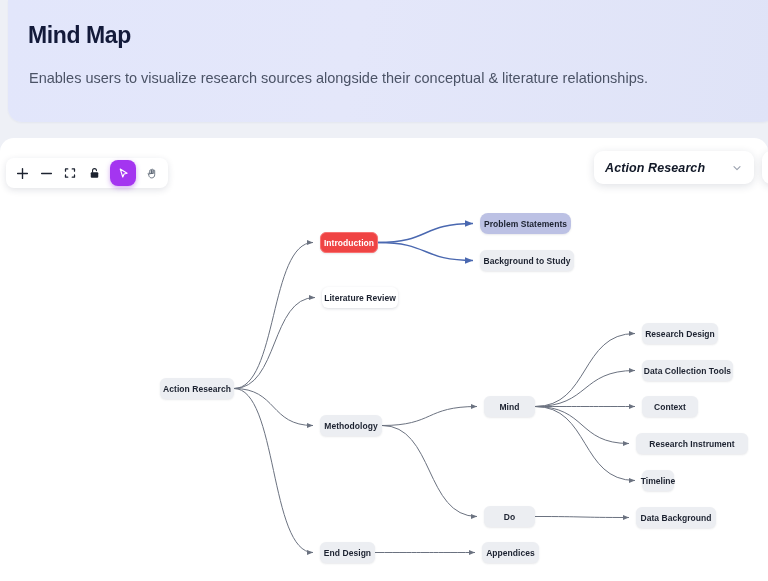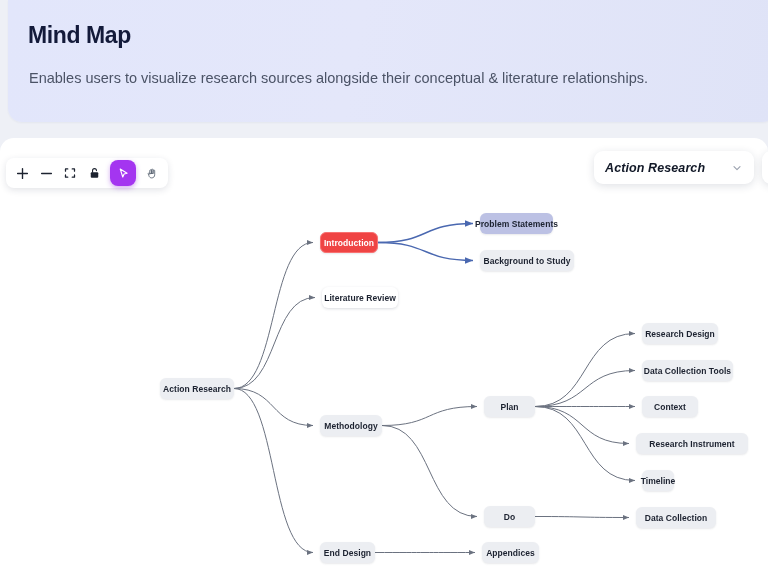--- a/index.html
+++ b/index.html
@@ -199,55 +199,55 @@
             <path d="M 375 414.5 C 430 414.5, 420 414.5, 475 414.5" fill="none" stroke="#6b7280" stroke-width="1" marker-end="url(#ah-gray)"></path>
           </g>
       </svg>
       <div id="nodes">
           <div class="node" style="left: 160px; top: 240px; width: 74px;">
             <span>Action Research</span>
           </div>
           <div class="node red" style="left: 320px; top: 94px; width: 58px;">
             <span>Introduction</span>
           </div>
-          <div class="node purple" style="left: 480px; top: 75px; width: 73px;">
+          <div class="node purple" style="left: 480px; top: 75px; width: 91px; border-radius: 8px;">
             <span>Problem Statements</span>
           </div>
           <div class="node" style="left: 480px; top: 112px; width: 94px;">
             <span>Background to Study</span>
           </div>
           <div class="node white" style="left: 322px; top: 149px; width: 76px;">
             <span>Literature Review</span>
           </div>
           <div class="node" style="left: 320px; top: 277px; width: 62px;">
             <span>Methodology</span>
           </div>
           <div class="node" style="left: 484px; top: 258px; width: 51px;">
-            <span>Plan</span>
+            <span>Mind</span>
           </div>
           <div class="node" style="left: 484px; top: 368px; width: 51px;">
             <span>Do</span>
           </div>
           <div class="node" style="left: 642px; top: 185px; width: 76px;">
             <span>Research Design</span>
           </div>
           <div class="node" style="left: 642px; top: 222px; width: 91px;">
             <span>Data Collection Tools</span>
           </div>
           <div class="node" style="left: 642px; top: 258px; width: 56px;">
             <span>Context</span>
           </div>
           <div class="node" style="left: 636px; top: 295px; width: 112px;">
             <span>Research Instrument</span>
           </div>
           <div class="node" style="left: 642px; top: 332px; width: 32px;">
             <span>Timeline</span>
           </div>
           <div class="node" style="left: 636px; top: 369px; width: 80px;">
-            <span>Data Collection</span>
+            <span>Data Background</span>
           </div>
           <div class="node" style="left: 320px; top: 404px; width: 55px;">
             <span>End Design</span>
           </div>
           <div class="node" style="left: 482px; top: 404px; width: 57px;">
             <span>Appendices</span>
           </div>
         </div>
     </div>
 

